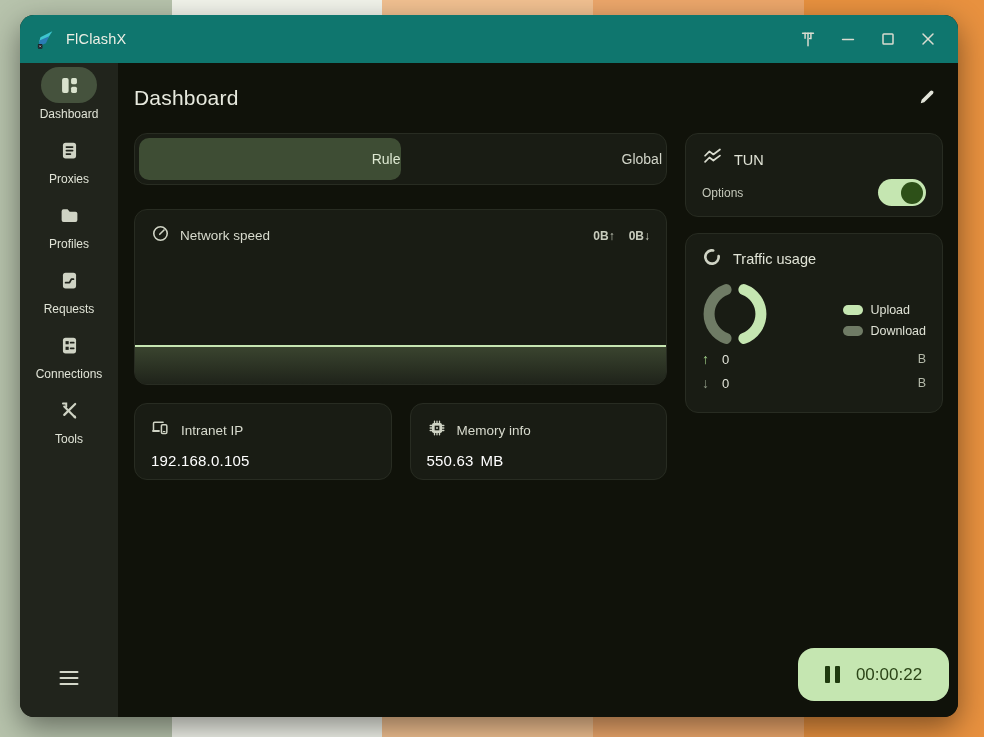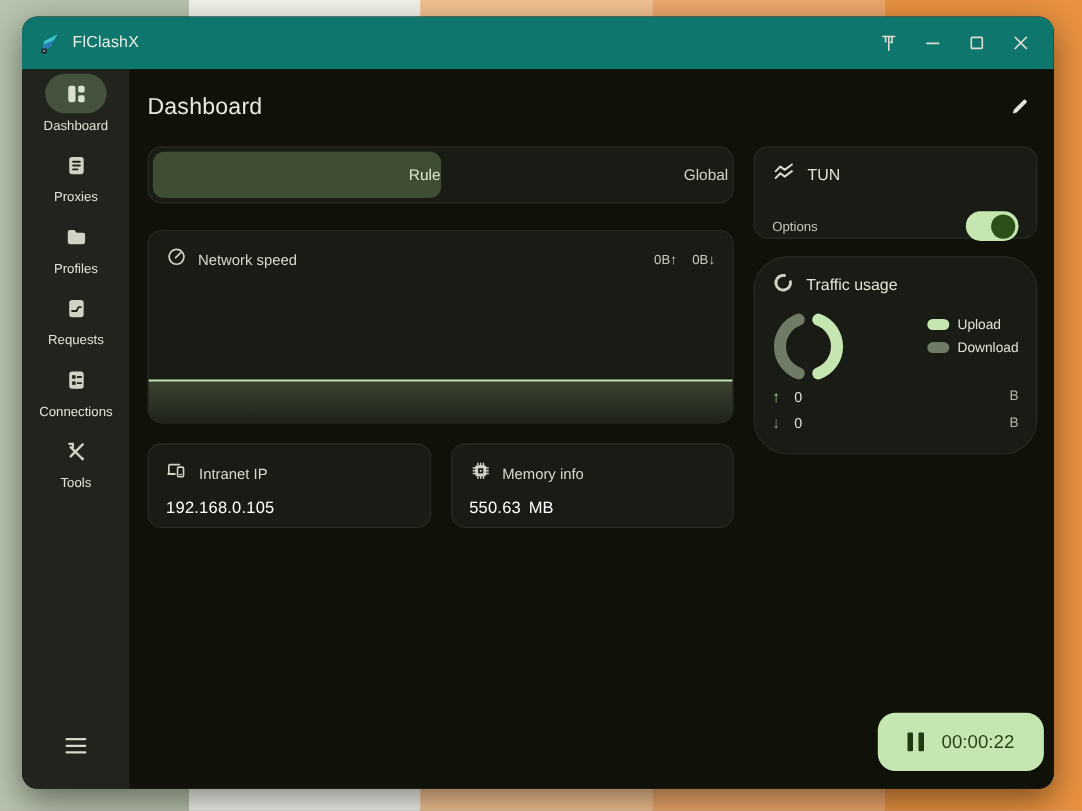--- a/index.html
+++ b/index.html
@@ -54,46 +54,46 @@
   
   .tabs { height:52px; display:flex; padding:4px; margin-bottom:24px; }
   .tab { flex:1; display:flex; align-items:center; justify-content:flex-end;
     font-size:14px; color:#d2d5c9; border-radius:10px; cursor:pointer; }
   .tab.selected { background:#3e4d34; color:#dde8d1; }
 
   
   .netspeed { height:176px; position:relative; overflow:hidden; margin-bottom:18px; }
   .cardhead { display:flex; align-items:center; padding:14px 16px 0 16px; gap:10px; }
   .cardhead .ctitle { color:#d7dacd; font-size:13.5px; }
-  .speedvals { margin-left:auto; font-size:12px; color:#c8ccbd; display:flex; gap:14px; }
+  .speedvals { margin-left:auto; font-size:12px; color:#c8ccbd; display:flex; gap:14px;font-weight:bold; }
   .chart { position:absolute; left:0; right:0; bottom:0; height:39px; }
   .chart .line { height:2px; background:#c6e5b2; }
   .chart .fill { height:37px; background:linear-gradient(#3a442f, #1f231a); }
 
   
   .row2 { display:flex; gap:18px; }
   .infocard { flex:1; height:77px; padding:14px 16px; }
   .infocard .val { margin-top:10px; font-size:15px; color:#ffffff; letter-spacing:.2px; }
   .infocard .val .unit { margin-left:7px; }
 
   
   .tuncard { height:84px; padding:13px 16px; margin-bottom:16px; }
   .tunhead { display:flex; align-items:center; gap:11px; }
   .tunhead .ctitle { color:#e0e3d6; font-size:14.5px; }
-  .tunrow { display:flex; align-items:center; margin-top:19px; }
+  .tunrow { display:flex; align-items:center; margin-top:7px; }
   .tunrow .opt { font-size:12px; color:#c3c7b9; }
   .toggle { margin-left:auto; width:48px; height:27px; border-radius:14px; background:#c5e6b1;
     position:relative; cursor:pointer; border:none; }
   .toggle .thumb { position:absolute; right:3px; top:2.5px; width:22px; height:22px;
     border-radius:50%; background:#2d5018; }
 
   
-  .trafficcard { height:180px; padding:13px 16px;border-radius:31px; }
+  .trafficcard { height:180px; padding:13px 16px; }
   .donutrow { display:flex; margin-top:10px; }
-  .legend { margin-left:auto; margin-top:6px; }
+  .legend { margin-left:auto; margin-top:22px; }
   .legitem { display:flex; align-items:center; gap:7px; margin-bottom:7px; }
   .swatch { width:20px; height:10px; border-radius:5px; }
   .sw-up { background:#c5e6b1; }
   .sw-down { background:#6f7b65; }
   .legitem span { font-size:12.5px; color:#dfe2d5; }
   .trow { display:flex; align-items:center; height:24px; font-size:13px; }
   .trow .arr { width:20px; font-size:14px; }
   .arr-up { color:#a3d48b; }
   .arr-down { color:#8f9a85; }
   .trow .tval { color:#e2e4d9; }

